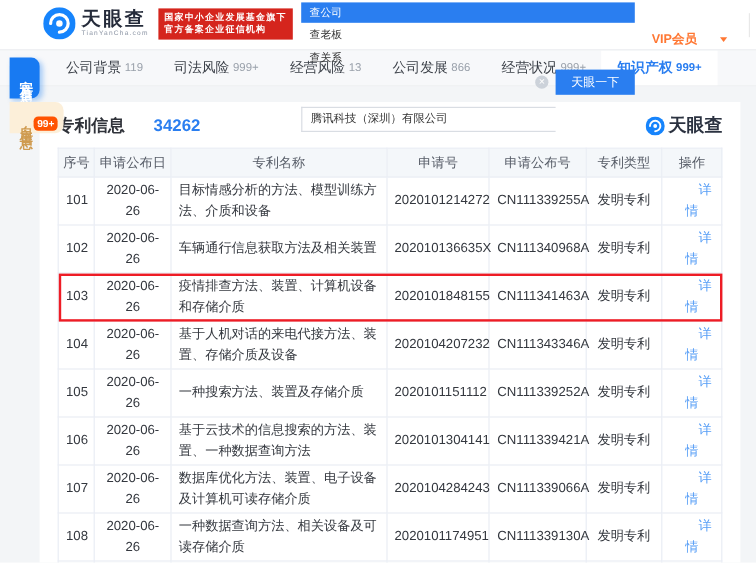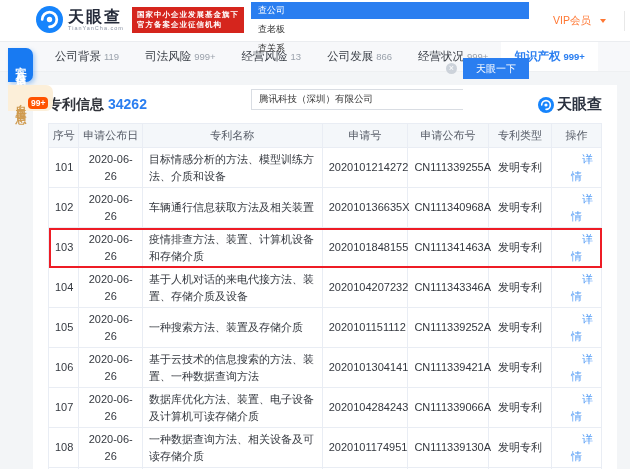--- a/index.html
+++ b/index.html
@@ -16,42 +16,42 @@
   .gov-badge { margin-left: 8px; background: #d5251d; color: #fff; font-size: 7.5px; line-height: 10px; padding: 3px 5px; font-weight: bold; letter-spacing: 1px; }
   .search-area { position: absolute; left: 251px; top: 2px; }
   .search-tabs { display: flex; gap: 2px; margin-bottom: 1px; flex-direction: column; }
   .stab { font-size: 9px; color: #333; padding: 2px 7px; cursor: pointer; }
   .stab.active { background: #2a7ef0; color: #fff; }
   .search-row { display: flex; }
   .search-input-wrap { position: relative; width: 212px; }
   .search-input-wrap input { width: 100%; height: 21px; border: 1px solid #d9dde3; border-right: none; font-size: 9.5px; color: #333; padding: 0 20px 0 7px; outline: none; font-family: inherit; margin-top: 31px; }
   .clear-icon { position: absolute; right: 6px; top: 5px; width: 11px; height: 11px; background: #ccd2da; color: #fff; border-radius: 50%; font-size: 9px; line-height: 11px; text-align: center; cursor: pointer; }
   .search-btn { height: 21px; background: #2a7ef0; color: #fff; border: none; font-size: 10px; padding: 0 13px; cursor: pointer; font-family: inherit; }
-  .vip { position: absolute; right: 24px; top: 14px; color: #ff7733; font-size: 10.5px; font-weight: normal; display: flex; align-items: center; gap: 9px; cursor: pointer; }
+  .vip { position: absolute; right: 24px; top: 26px; color: #ff7733; font-size: 10.5px; font-weight: bold; display: flex; align-items: center; gap: 19px; cursor: pointer; }
   .caret { width: 0; height: 0; border-left: 3.5px solid transparent; border-right: 3.5px solid transparent; border-top: 4.5px solid #ff7733; }
   .header-divider { position: absolute; right: 5px; top: 11px; width: 1px; height: 20px; background: #e8e8e8; }
 
   
   .navbar { position: absolute; top: 42px; left: 0; right: 0; height: 30px; background: #f7f8fa; display: flex; align-items: stretch; padding-left: 42px; border-bottom: 1px solid #eef0f2; }
   .nav-tab { display: flex; align-items: center; gap: 3px; padding: 0 13px; font-size: 11.5px; color: #3a3f47; cursor: pointer; }
   .nav-tab .cnt { font-size: 9.5px; color: #9aa1ab; }
   .nav-tab.active { background: #fff; color: #2a7ef0; font-weight: bold; }
   .nav-tab.active .cnt { color: #2a7ef0; }
 
   
   .side-tabs { position: absolute; left: 8px; top: 48px; width: 22px; z-index: 4; }
   .side-tab { writing-mode: vertical-lr; text-orientation: upright; font-size: 11px; font-weight: bold; letter-spacing: 3px; border-radius: 0 7px 7px 0; cursor: pointer; }
   .side-tab.official { background: #187af2; color: #fff; padding: 10px 5px 12px; box-shadow: 2px 2px 4px rgba(24,122,242,.35); }
   .side-tab.self { background: #fcefd9; color: #cf9b50; padding: 8px 5px 2px; margin-top: 3px; display: inline-flex; flex-direction: column; align-items: center; }
   .side-badge { writing-mode: horizontal-tb; background: #ff5300; color: #fff; font-size: 8.5px; font-weight: bold; letter-spacing: 0; border-radius: 4px; padding: 1px 3px; margin-top: 4px; }
 
   
   .card { position: absolute; left: 33px; top: 85px; width: 584px; bottom: 0; background: #fff; padding: 10px 15px 0; }
   .card-head { display: flex; justify-content: space-between; align-items: center; margin-bottom: 9px; }
-  .title-wrap { display: flex; align-items: baseline; gap: 4px; }
+  .title-wrap { display: flex; align-items: baseline; gap: 24px; }
   .title { font-size: 14px; font-weight: bold; color: #30333a; }
   .count { font-size: 14px; font-weight: bold; color: #2a7ef0; }
   .watermark { display: flex; align-items: center; gap: 3px; font-size: 15px; font-weight: bold; color: #2b3240; }
 
   
   table { width: 100%; border-collapse: collapse; table-layout: fixed; }
   col.c-no { width: 5.5%; } col.c-date { width: 11.5%; } col.c-name { width: 32.5%; }
   col.c-app { width: 15.5%; } col.c-pub { width: 14.5%; } col.c-type { width: 11.5%; } col.c-op { width: 9%; }
   th { background: #f4f7fa; border: 1px solid #e9edf4; font-size: 11px; font-weight: normal; color: #555b66; height: 24px; text-align: center; }
   td { border: 1px solid #e9edf4; font-size: 11px; color: #34383f; text-align: center; padding: 3px 6px; line-height: 1.5; }

